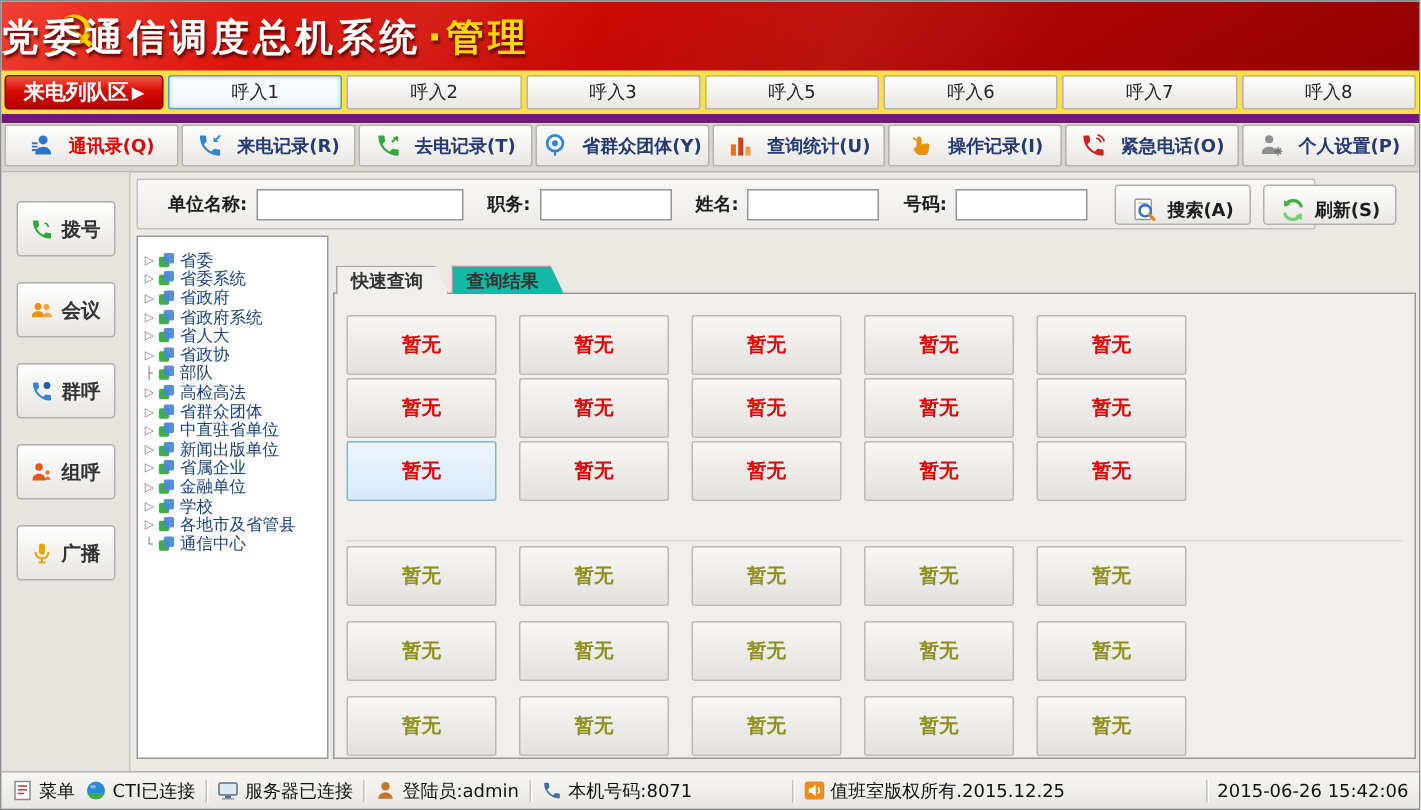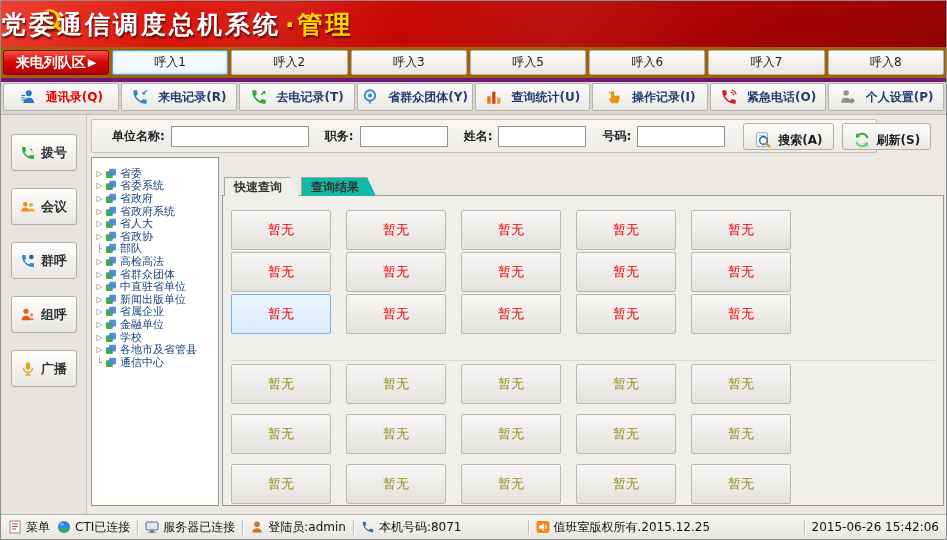--- a/index.html
+++ b/index.html
@@ -11,21 +11,21 @@
 
   
   .titlebar { flex: 0 0 46px; position: relative; background: linear-gradient(150deg, #ef2a1c 0%, #cf0b04 35%, #a80303 75%, #930202 100%); overflow: hidden; }
   .titlebar::after { content:""; position:absolute; inset:0;
     background: linear-gradient(115deg, rgba(255,255,255,.10) 0%, rgba(255,255,255,0) 18%, rgba(255,255,255,.07) 30%, rgba(255,255,255,0) 42%, rgba(255,255,255,.05) 60%, rgba(255,255,255,0) 75%); }
   .emblem { position: absolute; left: 30px; top: 0px; font-size: 38px; line-height: 46px; color: #ffcc00; text-shadow: 0 2px 3px rgba(90,0,0,.8); z-index: 2; }
   .title { position: absolute; left: 0; right: 0; top: 7px; font-size: 25px; font-weight: bold; color: #ffffff; letter-spacing: 3px; text-shadow: 1px 2px 2px rgba(70,0,0,.85); z-index: 2; white-space: nowrap; }
   .title .suffix { color: #ffd800; margin-left: 4px; }
 
   
-  .queue-row { flex: 0 0 35px; display: flex; align-items: stretch; gap: 3px; padding: 3px 2px 3px 2px; background: #a16207; border-bottom: 4px solid #701a75; }
+  .queue-row { flex: 0 0 35px; display: flex; align-items: stretch; gap: 3px; padding: 3px 2px 3px 2px; background: #fde047; border-bottom: 6px solid #701a75; }
   .queue-label { flex: 0 0 106px; display: flex; align-items: center; justify-content: center; gap: 2px; background: linear-gradient(#f4544a, #d60c03 45%, #b20000); border: 1px solid #8e0000; border-radius: 3px; color: #fff; font-size: 14px; font-weight: bold; white-space: nowrap; }
   .queue-label .arr { font-size: 11px; }
   .queue-tab { flex: 1; display: flex; align-items: center; justify-content: center; background: linear-gradient(#fefefe, #e8e6e2); border: 1px solid #b6b3ae; border-radius: 2px; font-size: 12px; color: #222; }
   .queue-tab.active { border-color: #5a9fd4; background: linear-gradient(#fdfeff, #edf6fd); box-shadow: inset 0 0 3px #a5cdea; }
 
   
   .toolbar { flex: 0 0 33px; display: flex; gap: 2px; padding: 1px 2px 3px 2px; background: #d9d6d1; border-bottom: 1px solid #bdbab5; }
   .tool-btn { flex: 1; display: flex; align-items: center; justify-content: center; gap: 9px; background: linear-gradient(#fdfdfc, #e9e7e3); border: 1px solid #b6b3ae; border-radius: 2px; font-size: 12px; font-weight: bold; color: #233b72; white-space: nowrap; }
   .tool-btn.active { color: #e60000; }
   .ico { display: inline-flex; }
@@ -56,21 +56,21 @@
 
   .result-area { flex: 1; display: flex; flex-direction: column; margin-left: 3px; margin-bottom: 6px; min-width: 0; margin-top: 20px; }
   .result-tabs { flex: 0 0 19px; display: flex; gap: 2px; padding-left: 2px; position: relative; z-index: 2; }
   .rtab { display: flex; align-items: center; padding: 0 16px 0 9px; font-size: 12px; font-weight: bold; color: #333; background: #14b8a6; border: 1px solid #a8a5a0; border-bottom: none; clip-path: polygon(0 0, calc(100% - 9px) 0, 100% 100%, 0 100%); }
   .rtab.active { background: #f1efec; }
   .grid-panel { flex: 1; background: #f1efec; border: 1px solid #9a9792; margin-top: -1px; padding: 14px 8px 0 8px; overflow: hidden; }
   .grid-row { display: flex; gap: 15px; margin-bottom: 2px; }
   .grid-divider { border-top: 1px solid #dcdad6; margin: 26px 0 3px 0; }
   .grid-divider ~ .grid-row { margin-bottom: 10px; }
   .grid-divider:last-of-type { margin: 2px 0 2px 0; }
-  .grid-cell { width: 100px; height: 40px; background: linear-gradient(#f8f7f6, #e3e1dd); border: 1px solid #bcb9b4; border-radius: 2px; font-size: 13px; font-weight: normal; }
+  .grid-cell { width: 100px; height: 40px; background: linear-gradient(#f8f7f6, #e3e1dd); border: 1px solid #bcb9b4; border-radius: 2px; font-size: 13px; font-weight: bold; }
   .grid-cell.red { color: #e60000; }
   .grid-cell.olive { color: #8f8f1f; }
   .grid-cell.highlighted { background: linear-gradient(#ecf5fd, #d7eafb); border-color: #7fb2e0; }
 
   
   .statusbar { flex: 0 0 25px; display: flex; align-items: center; gap: 7px; padding: 0 7px; border-top: 1px solid #b5b2ad; background: linear-gradient(#f7f6f4, #e8e6e2); font-size: 12px; color: #111; }
   .sb-item { display: flex; align-items: center; gap: 4px; white-space: nowrap; }
   .sb-sep { width: 1px; height: 15px; background: #c2bfba; box-shadow: 1px 0 0 #ffffff; }
   .sb-gap { width: 52px; }
   .sb-spacer { flex: 1; }

